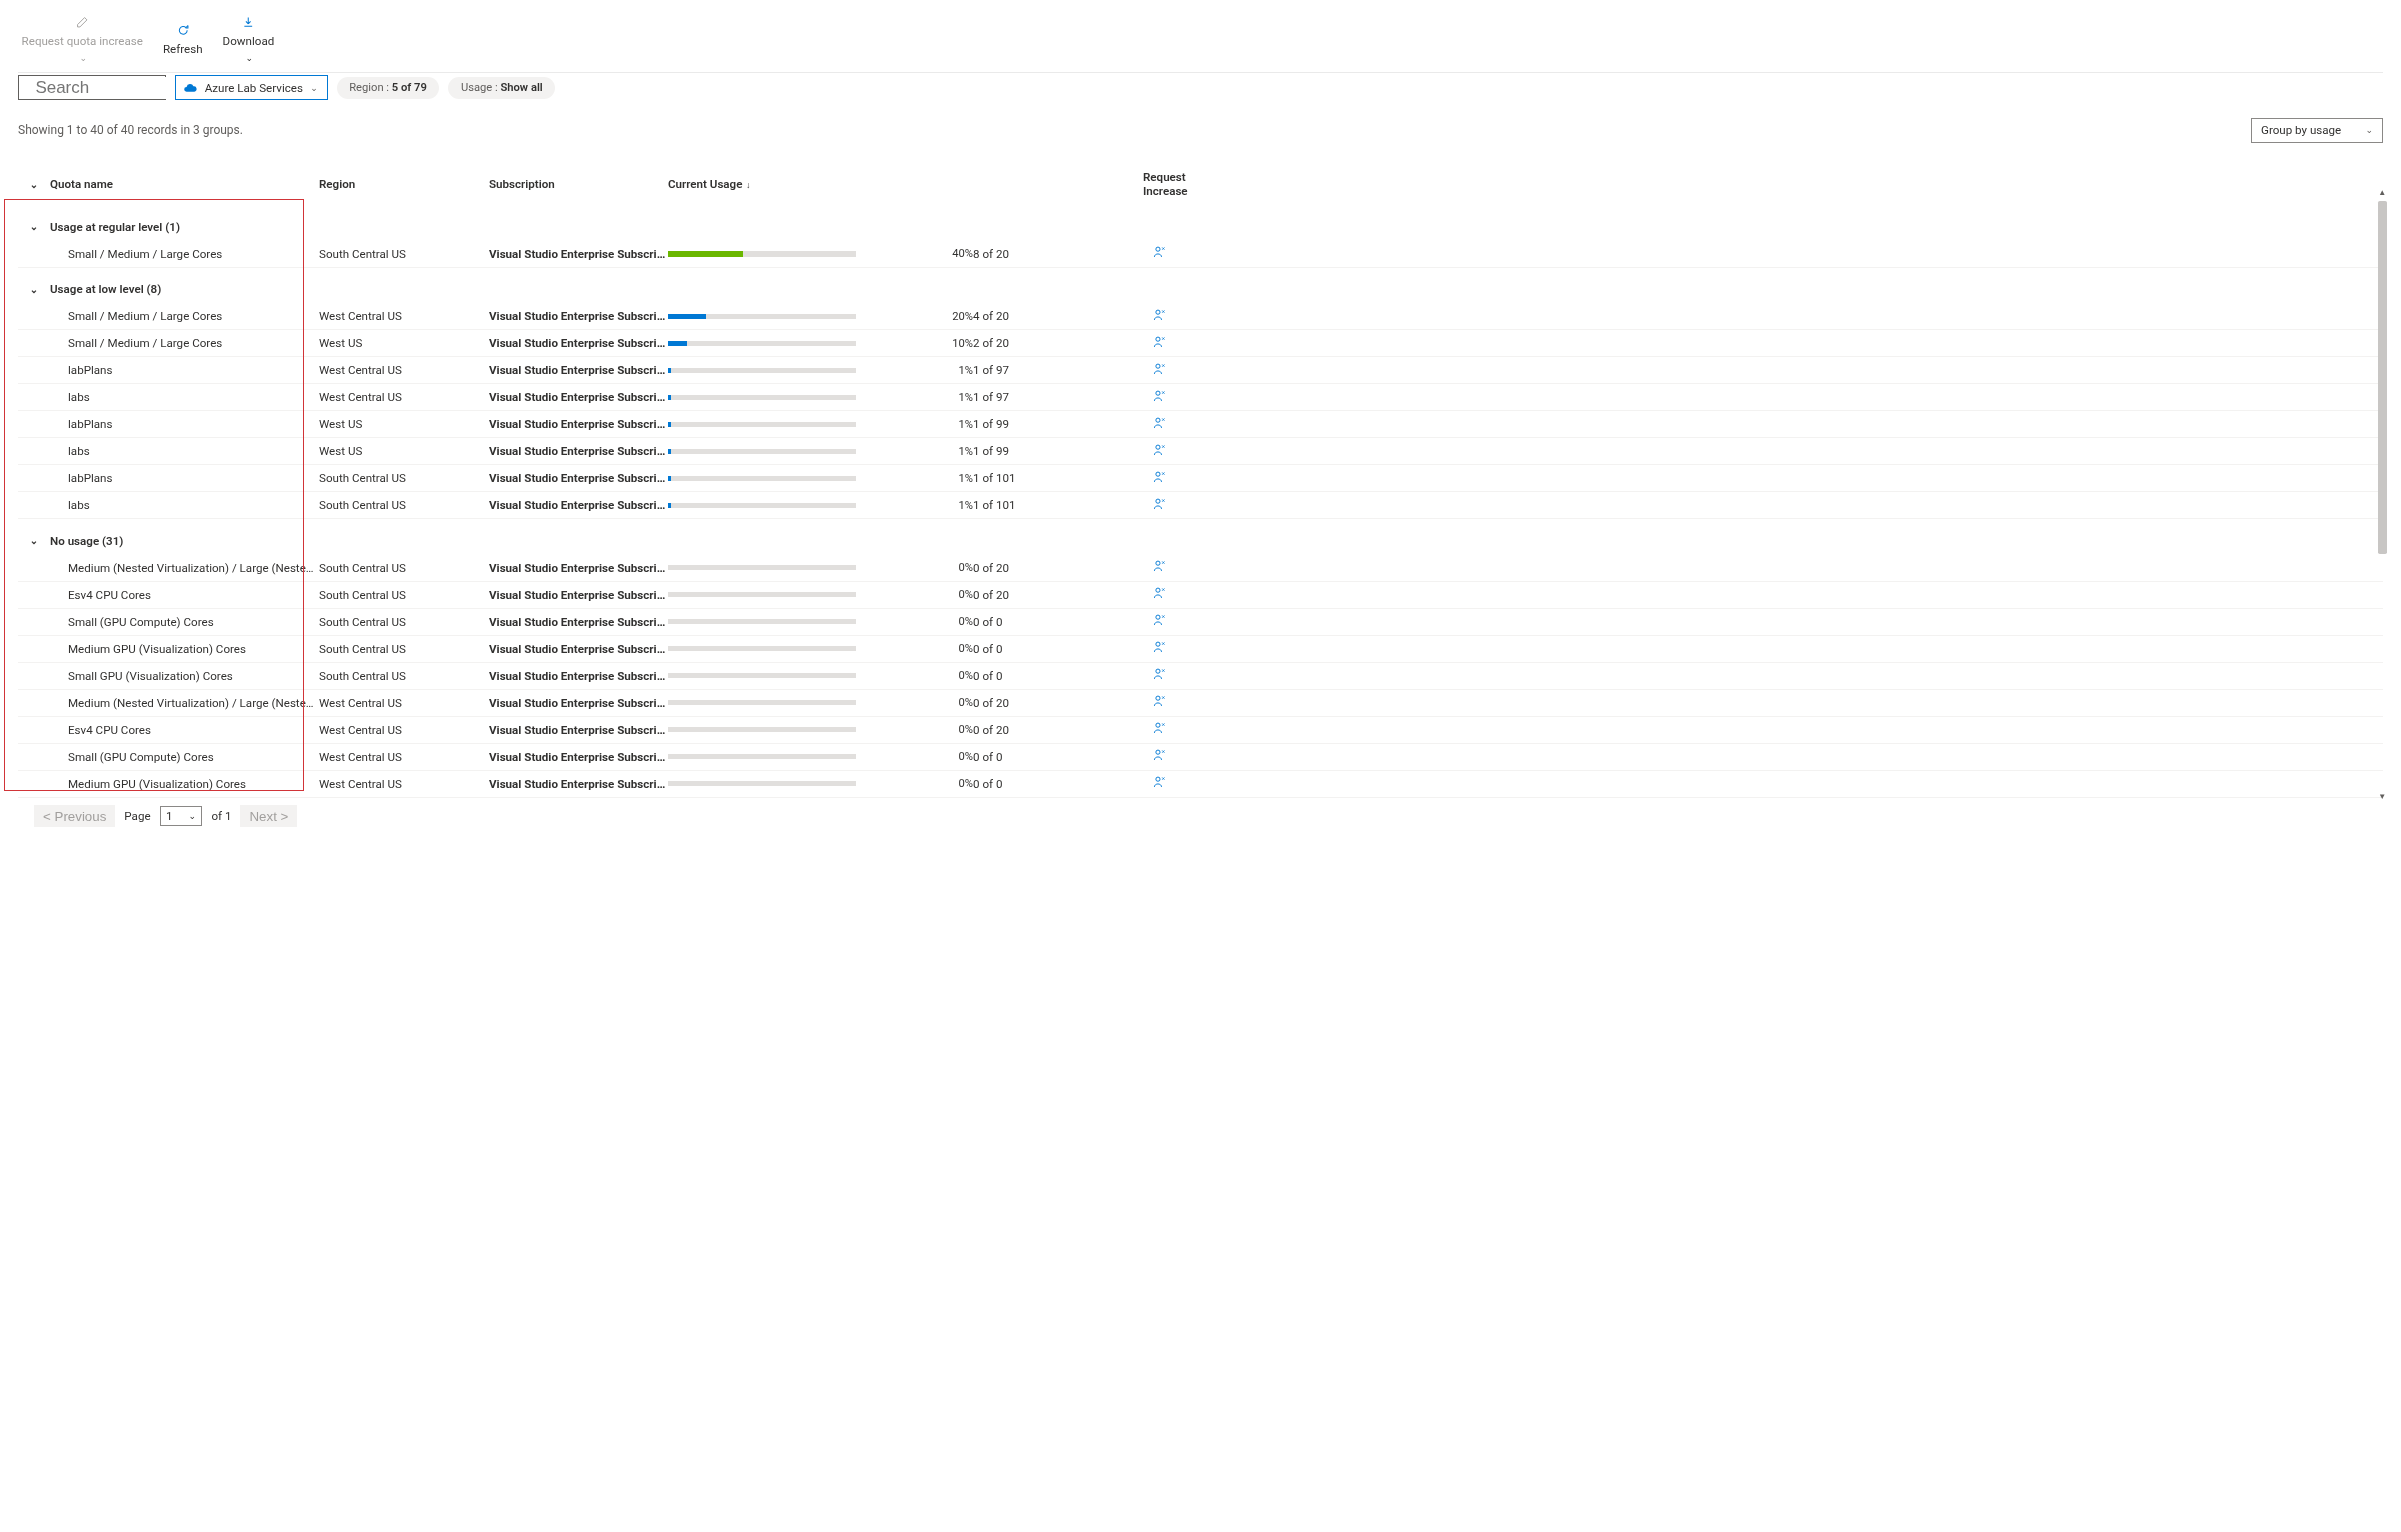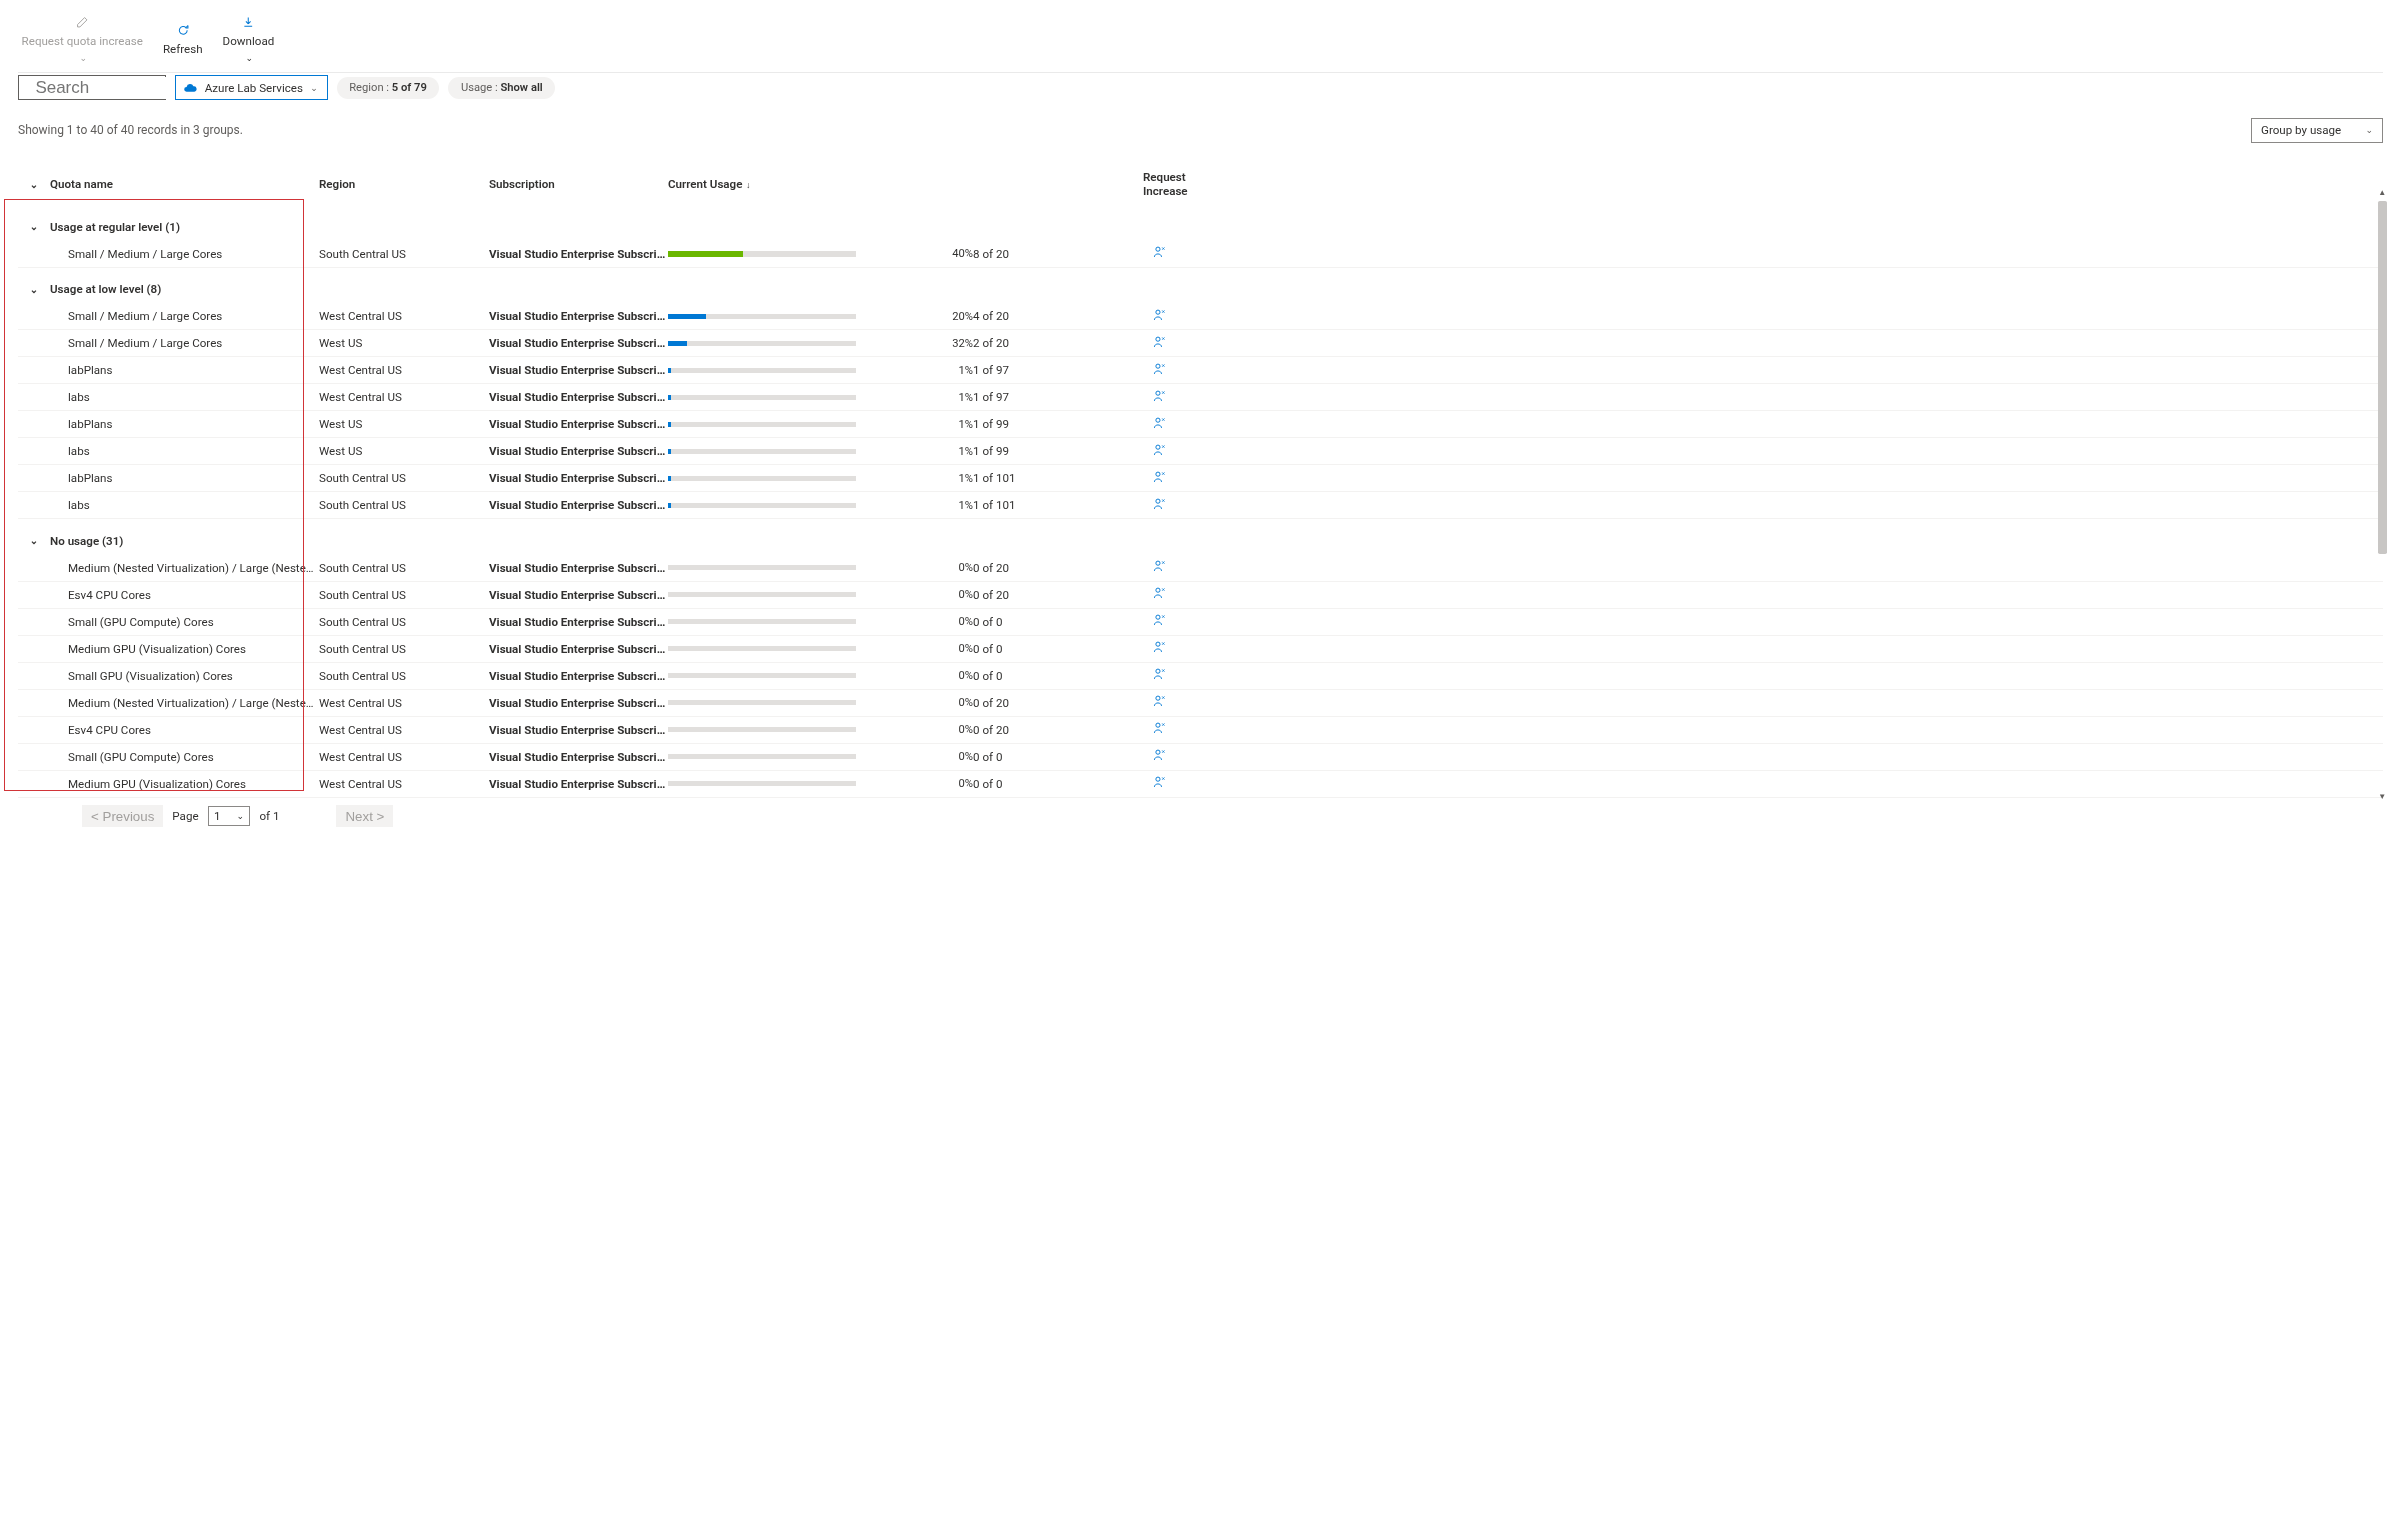--- a/index.html
+++ b/index.html
@@ -107,21 +107,21 @@
   .highlight-box {
     position: absolute;
     border: 1.3px solid #d13438;
     pointer-events: none;
     left: -14.3px;
     top: 36px;
     width: 300px;
   }
   
   .pager { display: flex; align-items: center; gap: 9px; padding: 7.2px 0 3.6px 16px; font-size: 11.6px; }
-  .pg-btn { background: #f3f2f1; color: #a19f9d; padding: 3.6px 9px; border: none; margin-left: 48px; }
+  .pg-btn { background: #f3f2f1; color: #a19f9d; padding: 3.6px 9px; border: none; }
   .pg-select { border: 0.9px solid #8a8886; padding: 1.8px 5.4px; display: inline-flex; align-items: center; gap: 16px;}
   .pg-select .chev { font-size: 9px;}
   
   .fake-scroll{
     position:absolute; right:-5.4px; top:38px; bottom:0; width:12.5px;
   }
   .fake-scroll .track{ position:absolute; inset:0; background:transparent;}
   .fake-scroll .thumb{ position:absolute; left:1.8px; width:9px; top:0; height:60%; background:#c8c6c4; border-radius:1.8px;}
   .fake-scroll .btn{ position:absolute; left:1.8px; width:9px; height:10.8px; font-size:8px; color:#605e5c; text-align:center;}
   .fake-scroll .btn.top{ top:-12.5px;}
@@ -248,21 +248,21 @@
         <div class="row">
           <div></div>
           <div class="quota-name">Small / Medium / Large Cores</div>
           <div>West US</div>
           <div class="sub">Visual Studio Enterprise Subscri…</div>
           <div class="bar-wrap">
             <div class="bar-bg">
               <div class="bar-fg" style="width:10%;background:#0078d4"></div>
             </div>
           </div>
-          <div class="bar-pct">32%</div>
+          <div class="bar-pct">10%</div>
           <div>2 of 20</div>
           <div class="req-icon"><svg width="14.3" height="14.3" viewBox="0 0 24 24" fill="none" stroke="currentColor" stroke-width="1.6">
               <circle cx="10" cy="7" r="3.5"></circle>
               <path d="M4 20c0-3 3-5 6-5s6 2 6 5"></path>
               <path d="M17 4l4 4m0-4l-4 4" stroke-width="1.3"></path>
             </svg></div>
         </div>
         <div class="row">
           <div></div>
           <div class="quota-name">labPlans</div>

